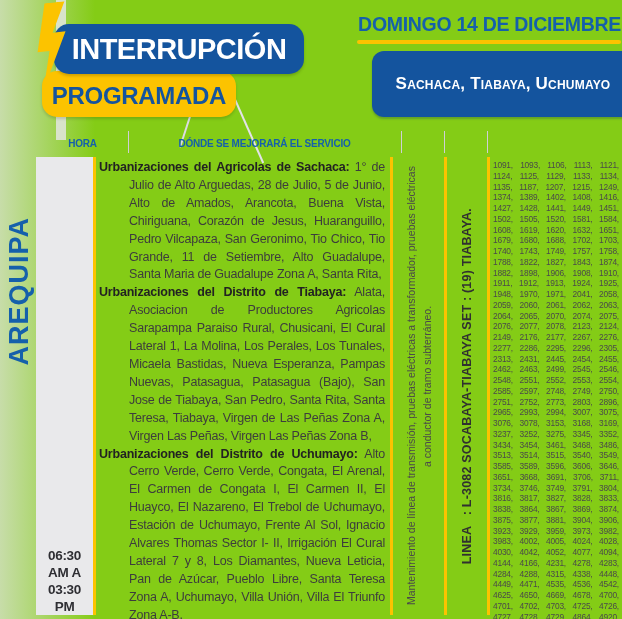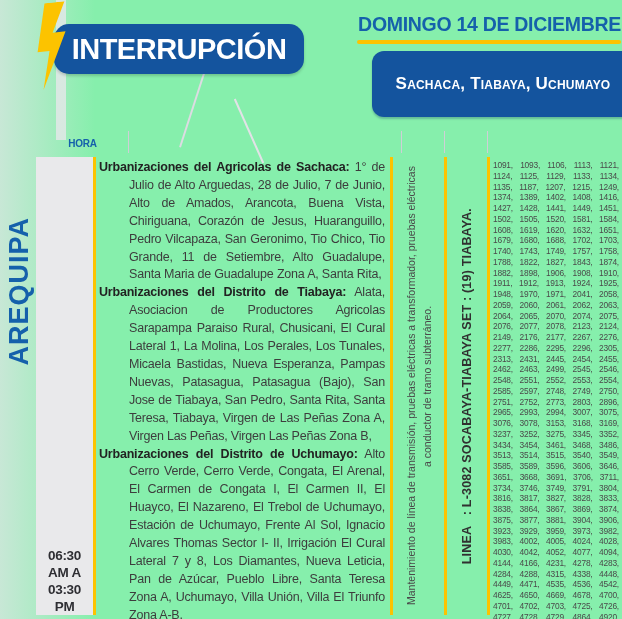--- a/index.html
+++ b/index.html
@@ -1,17 +1,17 @@
 <!DOCTYPE html>
 <html><head>
 <meta charset="utf-8">
 <style>
   html,body{margin:0;padding:0;}
   body{font-family:"Liberation Sans", sans-serif;}
-  .canvas{position:relative;width:622px;height:619px;background:#86efac;overflow:hidden;}
+  .canvas{position:relative;width:622px;height:619px;background:#84cc16;overflow:hidden;}
 
   
   .bg-strip{position:absolute;left:0;top:0;width:95px;height:619px;
     background:linear-gradient(to right,#e4e4e8,rgba(244,244,246,0));opacity:.7;}
   .bg-diag1{position:absolute;left:196px;top:40px;width:2px;height:110px;background:#dcdce2;transform:rotate(18deg);}
   .bg-diag2{position:absolute;left:248px;top:96px;width:2px;height:70px;background:#e2e2e7;transform:rotate(-24deg);}
   .bg-pole{position:absolute;left:56px;top:0;width:10px;height:140px;background:#e7e7eb;opacity:.8;}
 
   
   .bolt{position:absolute;left:27px;top:3px;width:46px;height:86px;z-index:3;transform:rotate(-6deg);}
@@ -80,28 +80,32 @@
   <div class="bg-diag1"></div>
   <div class="bg-diag2"></div>
 
   <svg class="bolt" viewBox="0 0 46 86">
     <polygon points="28,0 42,0 27,30 40,30 12,86 22,48 10,48 22,0" fill="#fcc300"></polygon>
   </svg>
 
   <div class="banner-blue">
     <span>INTERRUPCIÓN</span>
   </div>
+  <div class="banner-yellow">
+    <span>PROGRAMADA</span>
+  </div>
 
   <div class="date-line">DOMINGO 14 DE DICIEMBRE</div>
   <div class="date-underline"></div>
   <div class="districts-box">
     <span>Sachaca, Tiabaya, Uchumayo</span>
   </div>
 
   <div class="thead th-hora">HORA</div>
+  <div class="thead th-donde">DÓNDE SE MEJORARÁ EL SERVICIO</div>
   <div class="vsep" style="left:128px"></div>
   <div class="vsep" style="left:401px"></div>
   <div class="vsep" style="left:444px"></div>
   <div class="vsep" style="left:487px"></div>
 
   <div class="region">
     <span>AREQUIPA</span>
   </div>
 
   <div class="hora-col">
@@ -112,21 +116,21 @@
       <div>PM</div>
     </div>
   </div>
 
   <div class="yline yl1"></div>
   <div class="yline yl2"></div>
   <div class="yline yl3"></div>
   <div class="yline yl4"></div>
 
   <div class="areas">
-    <p><b>Urbanizaciones del Agricolas de Sachaca:</b><span> 1° de Julio de Alto Arguedas, 28 de Julio, 7 de Junio, Alto de Amados, Arancota, Buena Vista, Chiriguana, Corazón de Jesus, Huaranguillo, Pedro Vilcapaza, San Geronimo, Tio Chico, Tio Grande, 11 de Setiembre, Alto Guadalupe, Santa Maria de Guadalupe Zona A, Santa Rita,</span></p>
+    <p><b>Urbanizaciones del Agricolas de Sachaca:</b><span> 1° de Julio de Alto Arguedas, 28 de Julio, 5 de Junio, Alto de Amados, Arancota, Buena Vista, Chiriguana, Corazón de Jesus, Huaranguillo, Pedro Vilcapaza, San Geronimo, Tio Chico, Tio Grande, 11 de Setiembre, Alto Guadalupe, Santa Maria de Guadalupe Zona A, Santa Rita,</span></p>
     <p><b>Urbanizaciones del Distrito de Tiabaya:</b><span> Alata, Asociacion de Productores Agricolas Sarapampa Paraiso Rural, Chusicani, El Cural Lateral 1, La Molina, Los Perales, Los Tunales, Micaela Bastidas, Nueva Esperanza, Pampas Nuevas, Patasagua, Patasagua (Bajo), San Jose de Tiabaya, San Pedro, Santa Rita, Santa Teresa, Tiabaya, Virgen de Las Peñas Zona A, Virgen Las Peñas, Virgen Las Peñas Zona B,</span></p>
     <p><b>Urbanizaciones del Distrito de Uchumayo:</b><span> Alto Cerro Verde, Cerro Verde, Congata, El Arenal, El Carmen de Congata I, El Carmen II, El Huayco, El Nazareno, El Trebol de Uchumayo, Estación de Uchumayo, Frente Al Sol, Ignacio Alvares Thomas Sector I- II, Irrigación El Cural Lateral 7 y 8, Los Diamantes, Nueva Leticia, Pan de Azúcar, Pueblo Libre, Santa Teresa Zona A, Uchumayo, Villa Unión, Villa El Triunfo Zona A-B.</span></p>
   </div>
 
   <div class="vcol vcol-maint">
     <span>Mantenimiento de línea de transmisión, pruebas eléctricas a transformador, pruebas eléctricas a conductor de tramo subterráneo.</span>
   </div>
 
   <div class="vcol vcol-linea">
     <span>LINEA   : L-3082 SOCABAYA-TIABAYA SET : (19) TIABAYA.</span>

